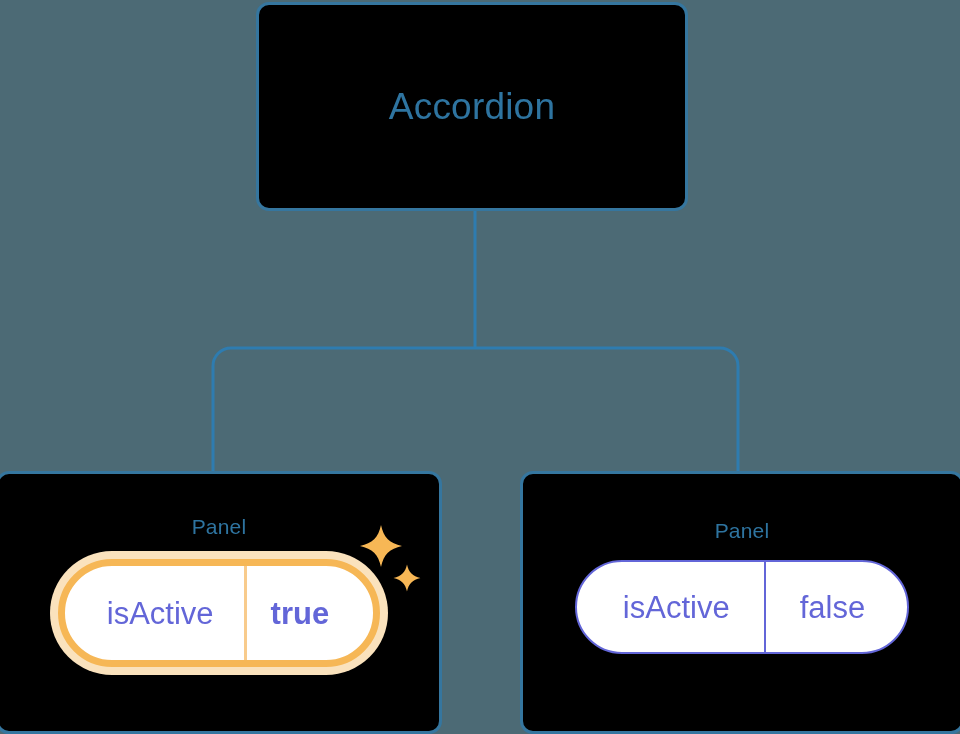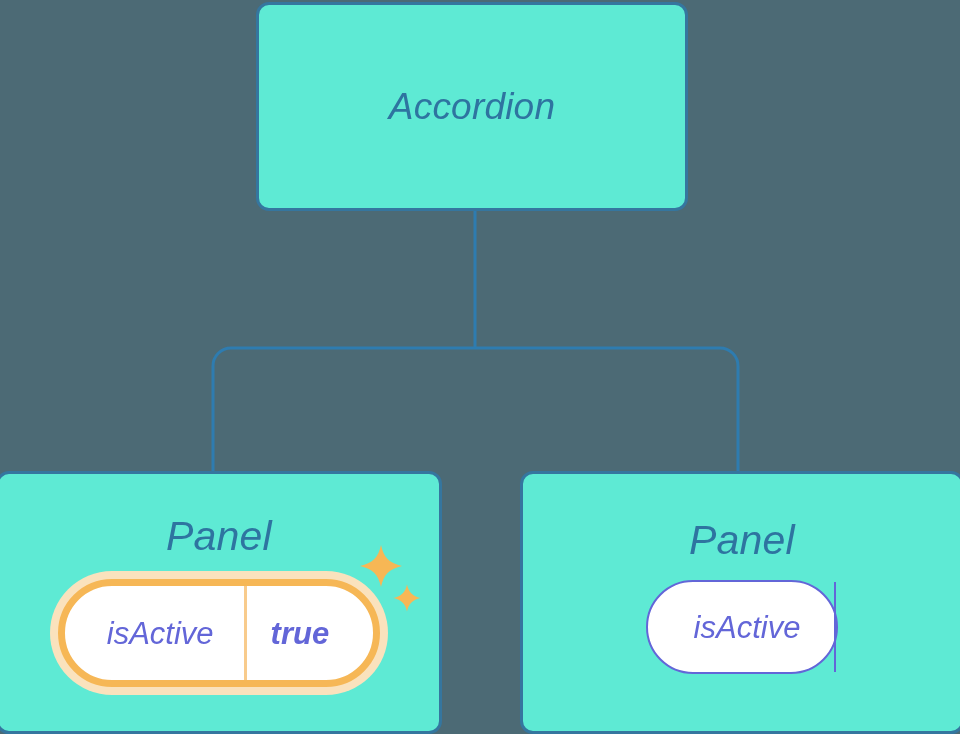--- a/index.html
+++ b/index.html
@@ -26,26 +26,25 @@
     position: absolute;
     left: 0; top: 0;
     width: 960px;
     height: 734px;
     pointer-events: none;
   }
 
   
   .node {
     position: absolute;
-    background: #5eead4;
+    background: #000000;
     border: 3px solid #35769f;
     border-radius: 13px;
     box-sizing: border-box;
     overflow: hidden;
-    font-style: italic;
   }
 
   
   #node-accordion {
     left: 256px;
     top: 2px;
     width: 432px;
     height: 209px;
     display: flex;
     align-items: center;
@@ -65,21 +64,21 @@
     top: 471px;
     height: 263px;
     display: flex;
     flex-direction: column;
     align-items: center;
   }
   #node-panel-left  { left: -4px;  width: 446px; }
   #node-panel-right { left: 520px; width: 444px; }
 
   .panel-node .node-title {
-    font-size: 41px;
+    font-size: 21px;
     margin-top: 42px;
   }
   #node-panel-right .node-title { margin-top: 46px; }
 
   
   .pill-wrap {
     position: relative;
     margin-top: 22px;
     display: inline-block;
   }
@@ -183,17 +182,18 @@
     </div>
   </div>
 
   <div class="node panel-node" id="node-panel-right">
     <div class="node-title">Panel</div>
 
     <div class="pill-wrap">
       <div class="pill">
         <div class="pill-key">isActive</div>
         <div class="pill-divider"></div>
+        <div class="pill-val">false</div>
       </div>
     </div>
   </div>
 
 </div>
 
 </body></html>

